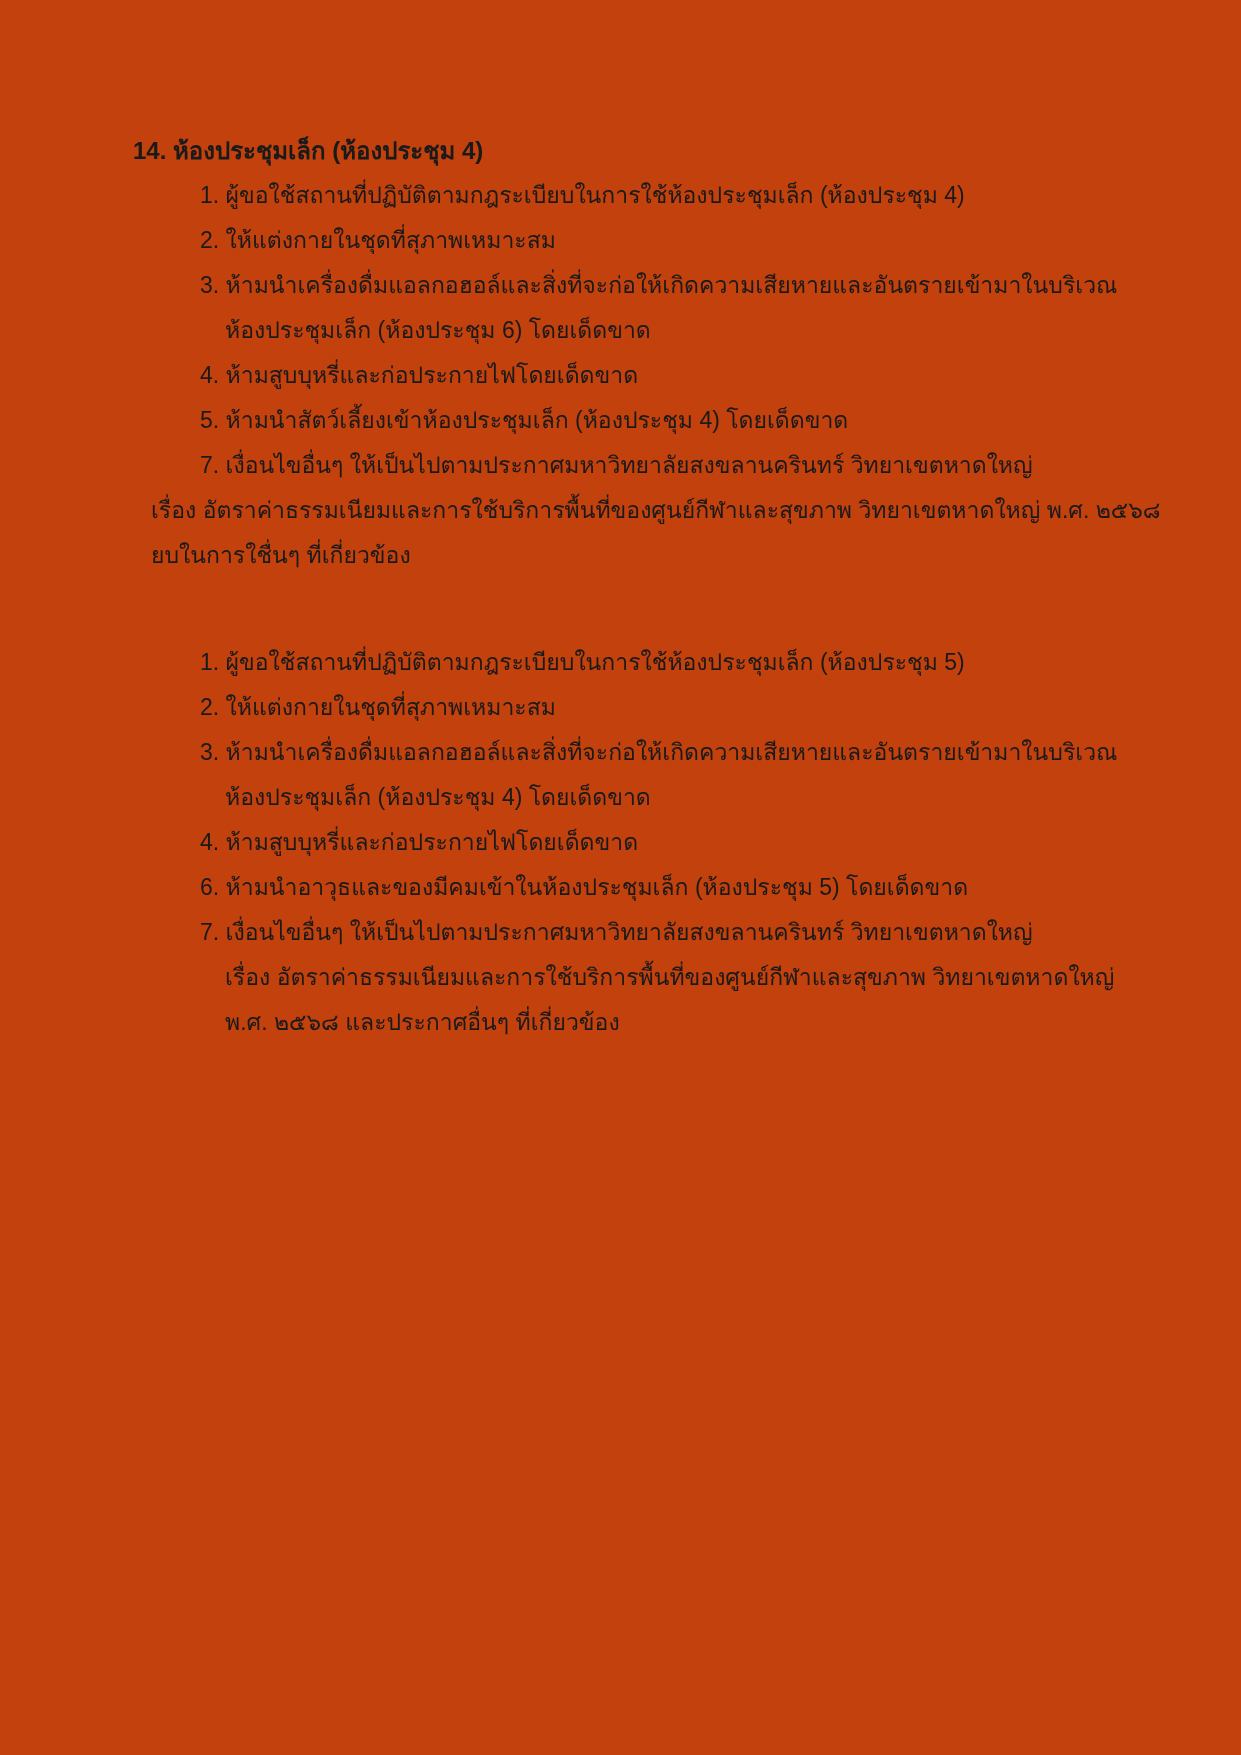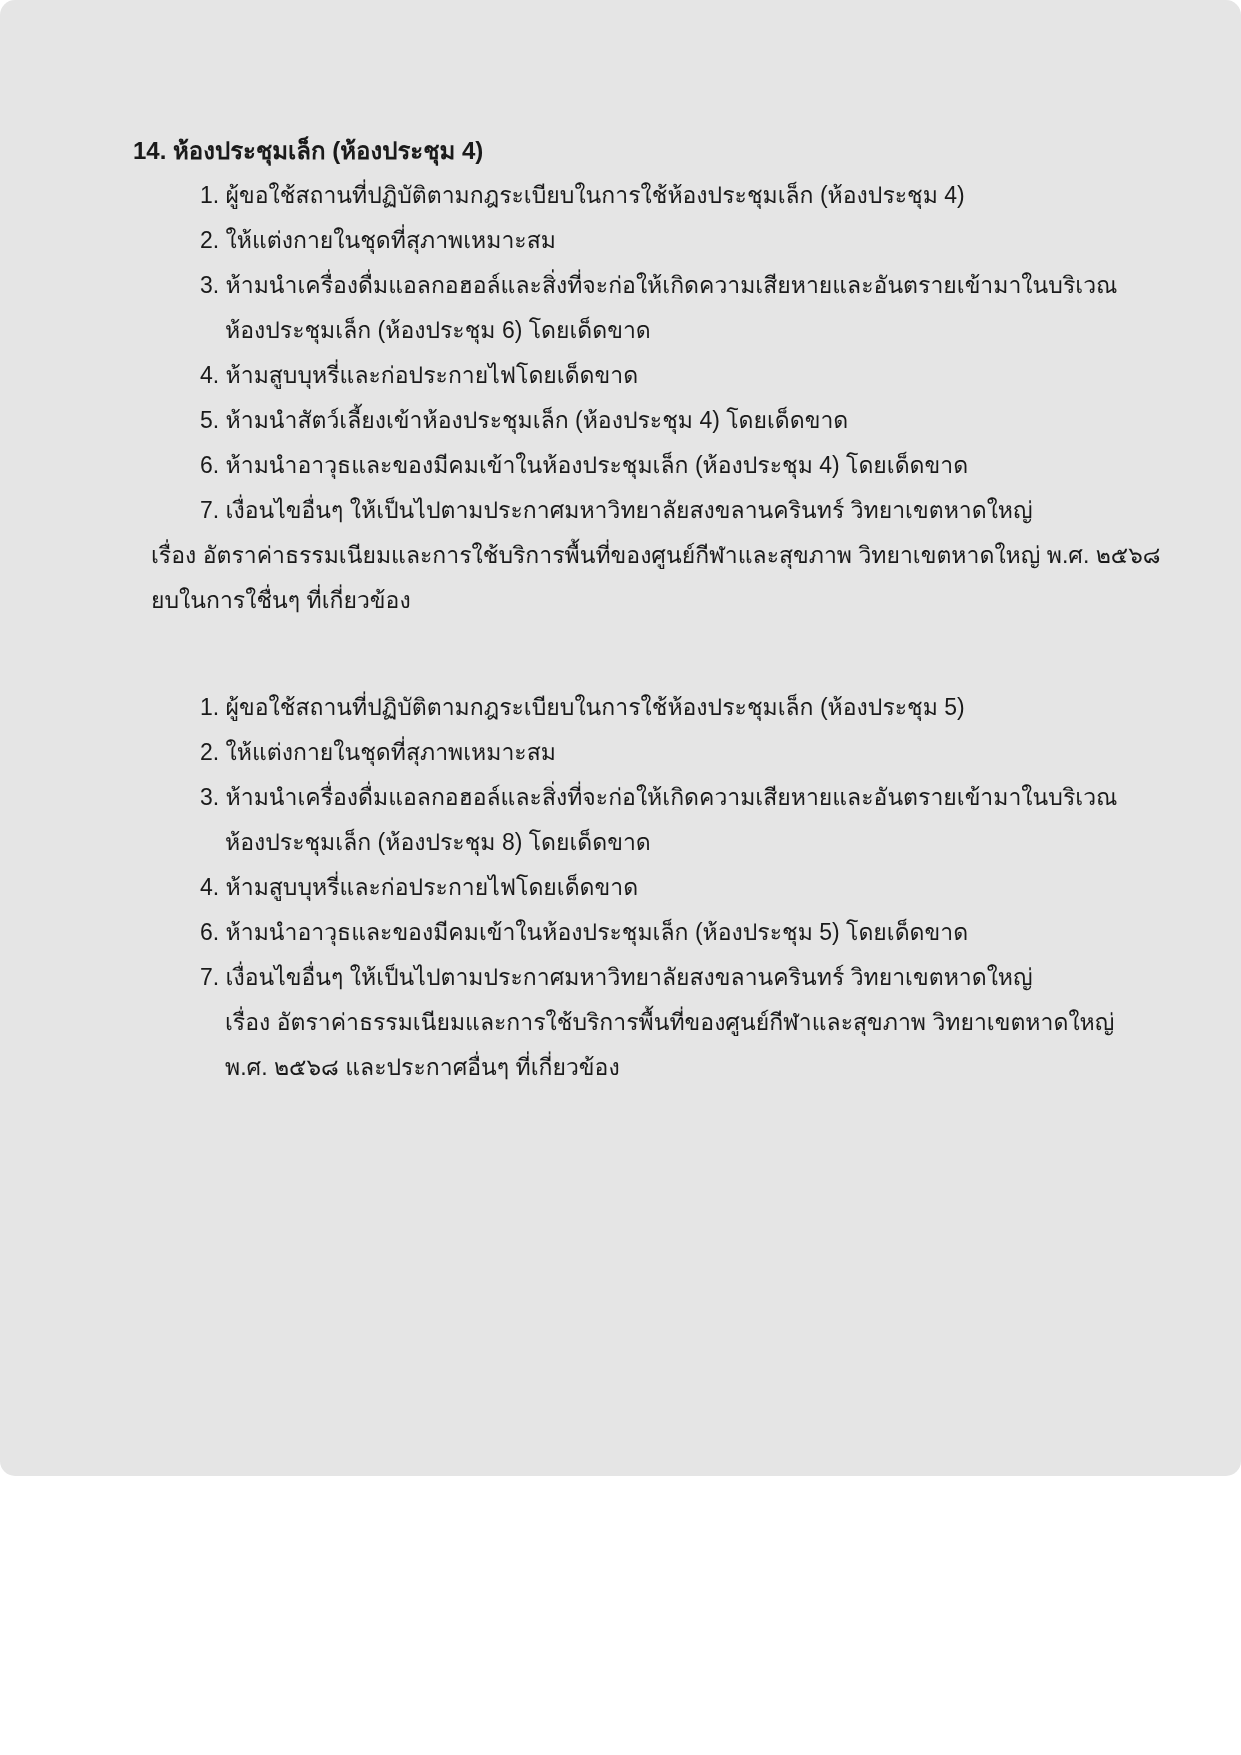--- a/index.html
+++ b/index.html
@@ -3,26 +3,25 @@
 <meta charset="utf-8">
 <style>
   html, body {
     margin: 0;
     padding: 0;
     background: #ffffff;
   }
   .page {
     position: relative;
     width: 1241px;
-    height: 1476px;
-    background: #e5e5e5;
+    height: 1755px;
+    background: #c2410c;
     overflow: hidden;
     font-family: "Liberation Sans", sans-serif;
     color: #1a1a1a;
-    border-radius: 15px;
   }
   .content {
     position: absolute;
     top: 128px;
     left: 133px;
     right: 100px;
   }
   .section { }
   .section + .section { margin-top: 62px; }
   .heading {
@@ -48,31 +47,30 @@
   <div class="content">
 
     <div class="section">
       <div class="heading">14. ห้องประชุมเล็ก (ห้องประชุม 4)</div>
       <div class="line l-item">1. ผู้ขอใช้สถานที่ปฏิบัติตามกฎระเบียบในการใช้ห้องประชุมเล็ก (ห้องประชุม 4)</div>
       <div class="line l-item">2. ให้แต่งกายในชุดที่สุภาพเหมาะสม</div>
       <div class="line l-item">3. ห้ามนำเครื่องดื่มแอลกอฮอล์และสิ่งที่จะก่อให้เกิดความเสียหายและอันตรายเข้ามาในบริเวณ</div>
       <div class="line l-wrap">ห้องประชุมเล็ก (ห้องประชุม 6) โดยเด็ดขาด</div>
       <div class="line l-item">4. ห้ามสูบบุหรี่และก่อประกายไฟโดยเด็ดขาด</div>
       <div class="line l-item">5. ห้ามนำสัตว์เลี้ยงเข้าห้องประชุมเล็ก (ห้องประชุม 4) โดยเด็ดขาด</div>
-      <div class="line l-item">6. ห้ามนำอาวุธและของมีคมเข้าในห้องประชุมเล็ก (ห้องประชุม 4) โดยเด็ดขาด</div>
       <div class="line l-item">7. เงื่อนไขอื่นๆ ให้เป็นไปตามประกาศมหาวิทยาลัยสงขลานครินทร์ วิทยาเขตหาดใหญ่</div>
       <div class="line l-flush">เรื่อง อัตราค่าธรรมเนียมและการใช้บริการพื้นที่ของศูนย์กีฬาและสุขภาพ วิทยาเขตหาดใหญ่ พ.ศ. ๒๕๖๘</div>
       <div class="line l-flush">ยบในการใชื่นๆ ที่เกี่ยวข้อง</div>
     </div>
 
     <div class="section">
       <div class="line l-item">1. ผู้ขอใช้สถานที่ปฏิบัติตามกฎระเบียบในการใช้ห้องประชุมเล็ก (ห้องประชุม 5)</div>
       <div class="line l-item">2. ให้แต่งกายในชุดที่สุภาพเหมาะสม</div>
       <div class="line l-item">3. ห้ามนำเครื่องดื่มแอลกอฮอล์และสิ่งที่จะก่อให้เกิดความเสียหายและอันตรายเข้ามาในบริเวณ</div>
-      <div class="line l-wrap">ห้องประชุมเล็ก (ห้องประชุม 8) โดยเด็ดขาด</div>
+      <div class="line l-wrap">ห้องประชุมเล็ก (ห้องประชุม 4) โดยเด็ดขาด</div>
       <div class="line l-item">4. ห้ามสูบบุหรี่และก่อประกายไฟโดยเด็ดขาด</div>
       <div class="line l-item">6. ห้ามนำอาวุธและของมีคมเข้าในห้องประชุมเล็ก (ห้องประชุม 5) โดยเด็ดขาด</div>
       <div class="line l-item">7. เงื่อนไขอื่นๆ ให้เป็นไปตามประกาศมหาวิทยาลัยสงขลานครินทร์ วิทยาเขตหาดใหญ่</div>
       <div class="line l-wrap">เรื่อง อัตราค่าธรรมเนียมและการใช้บริการพื้นที่ของศูนย์กีฬาและสุขภาพ วิทยาเขตหาดใหญ่</div>
       <div class="line l-wrap">พ.ศ. ๒๕๖๘ และประกาศอื่นๆ ที่เกี่ยวข้อง</div>
     </div>
 
   </div>
 </div>
 

